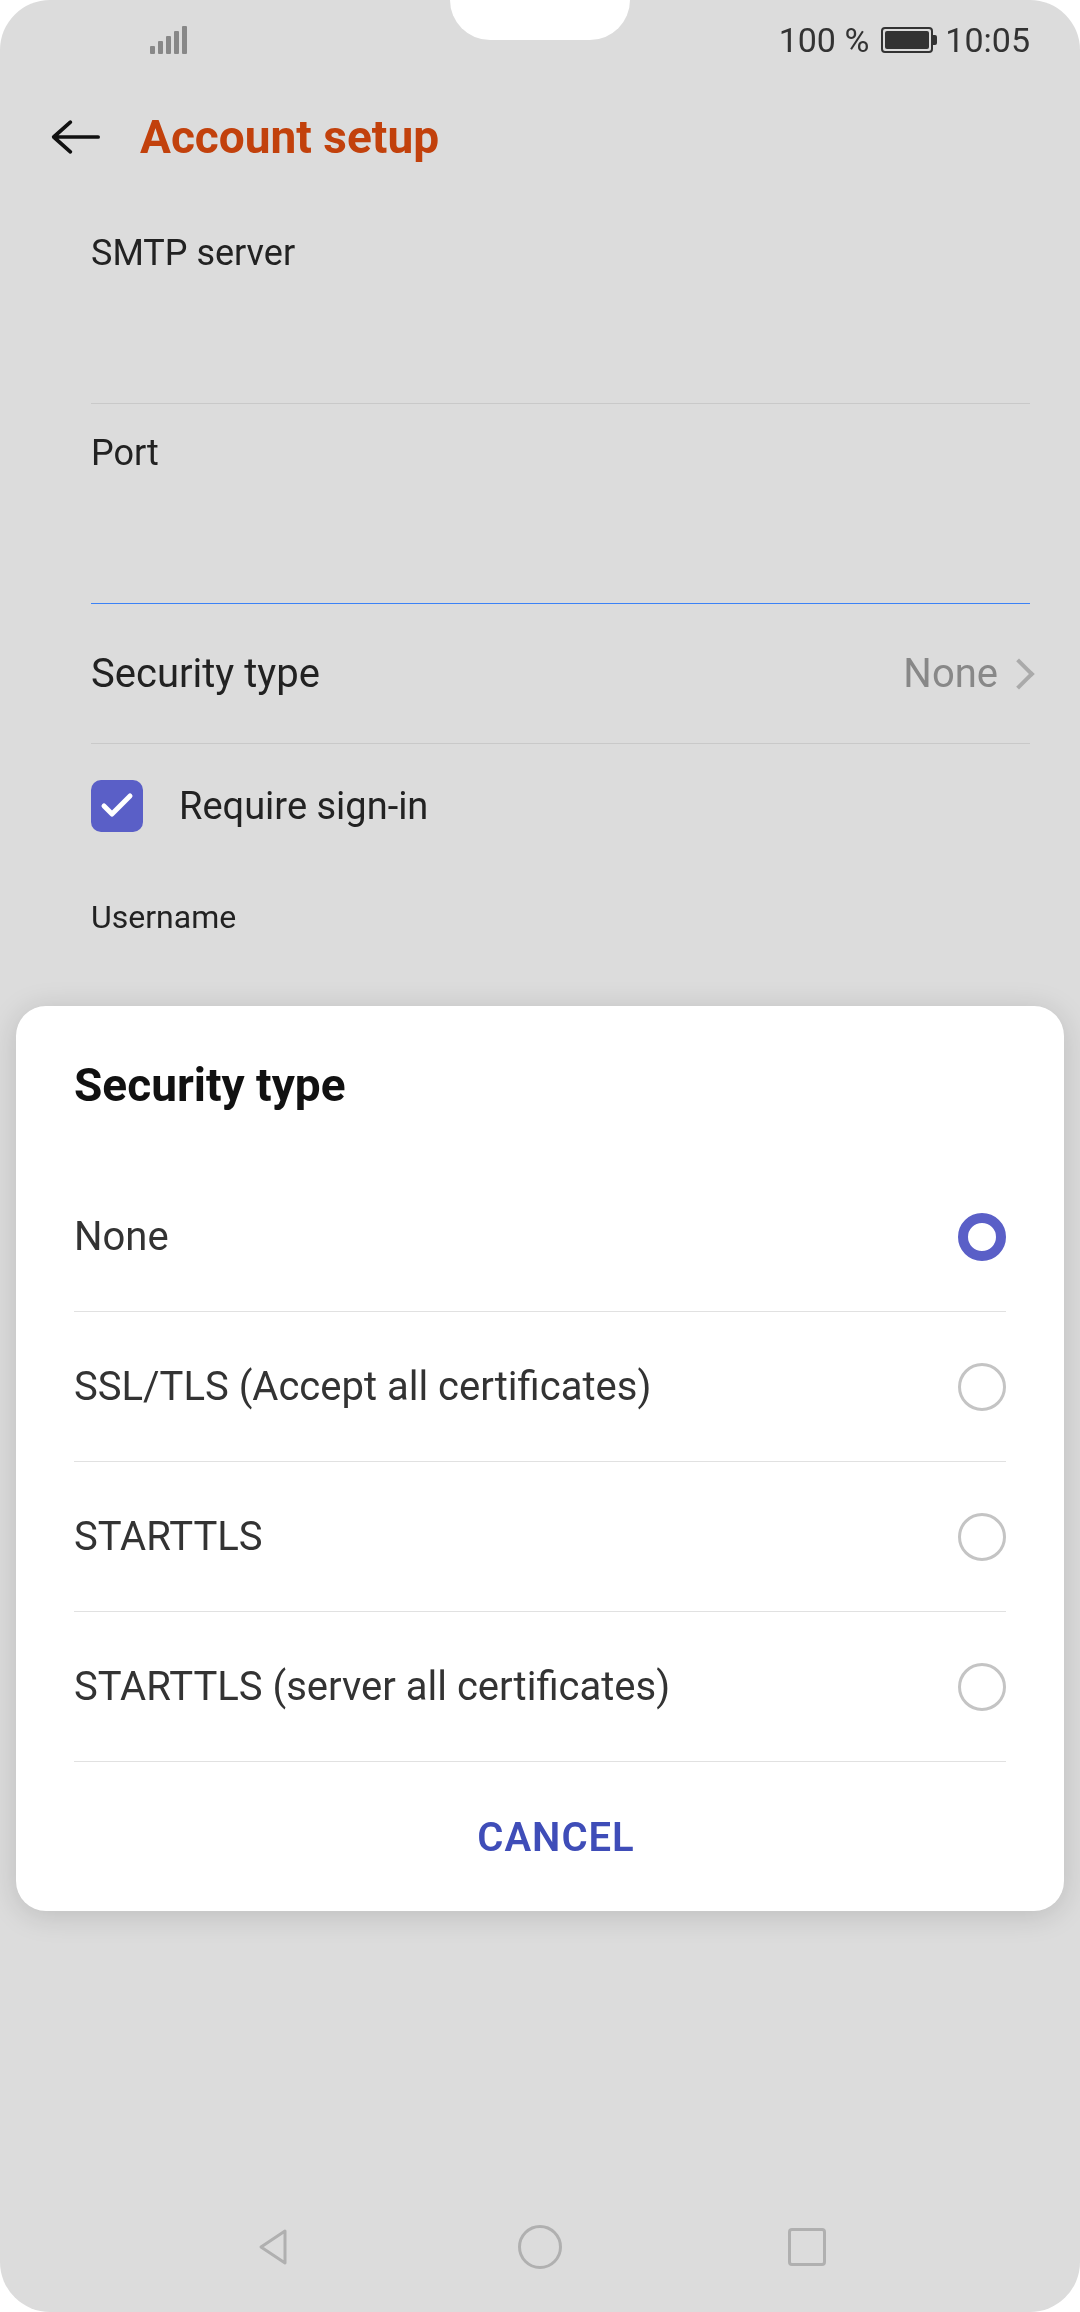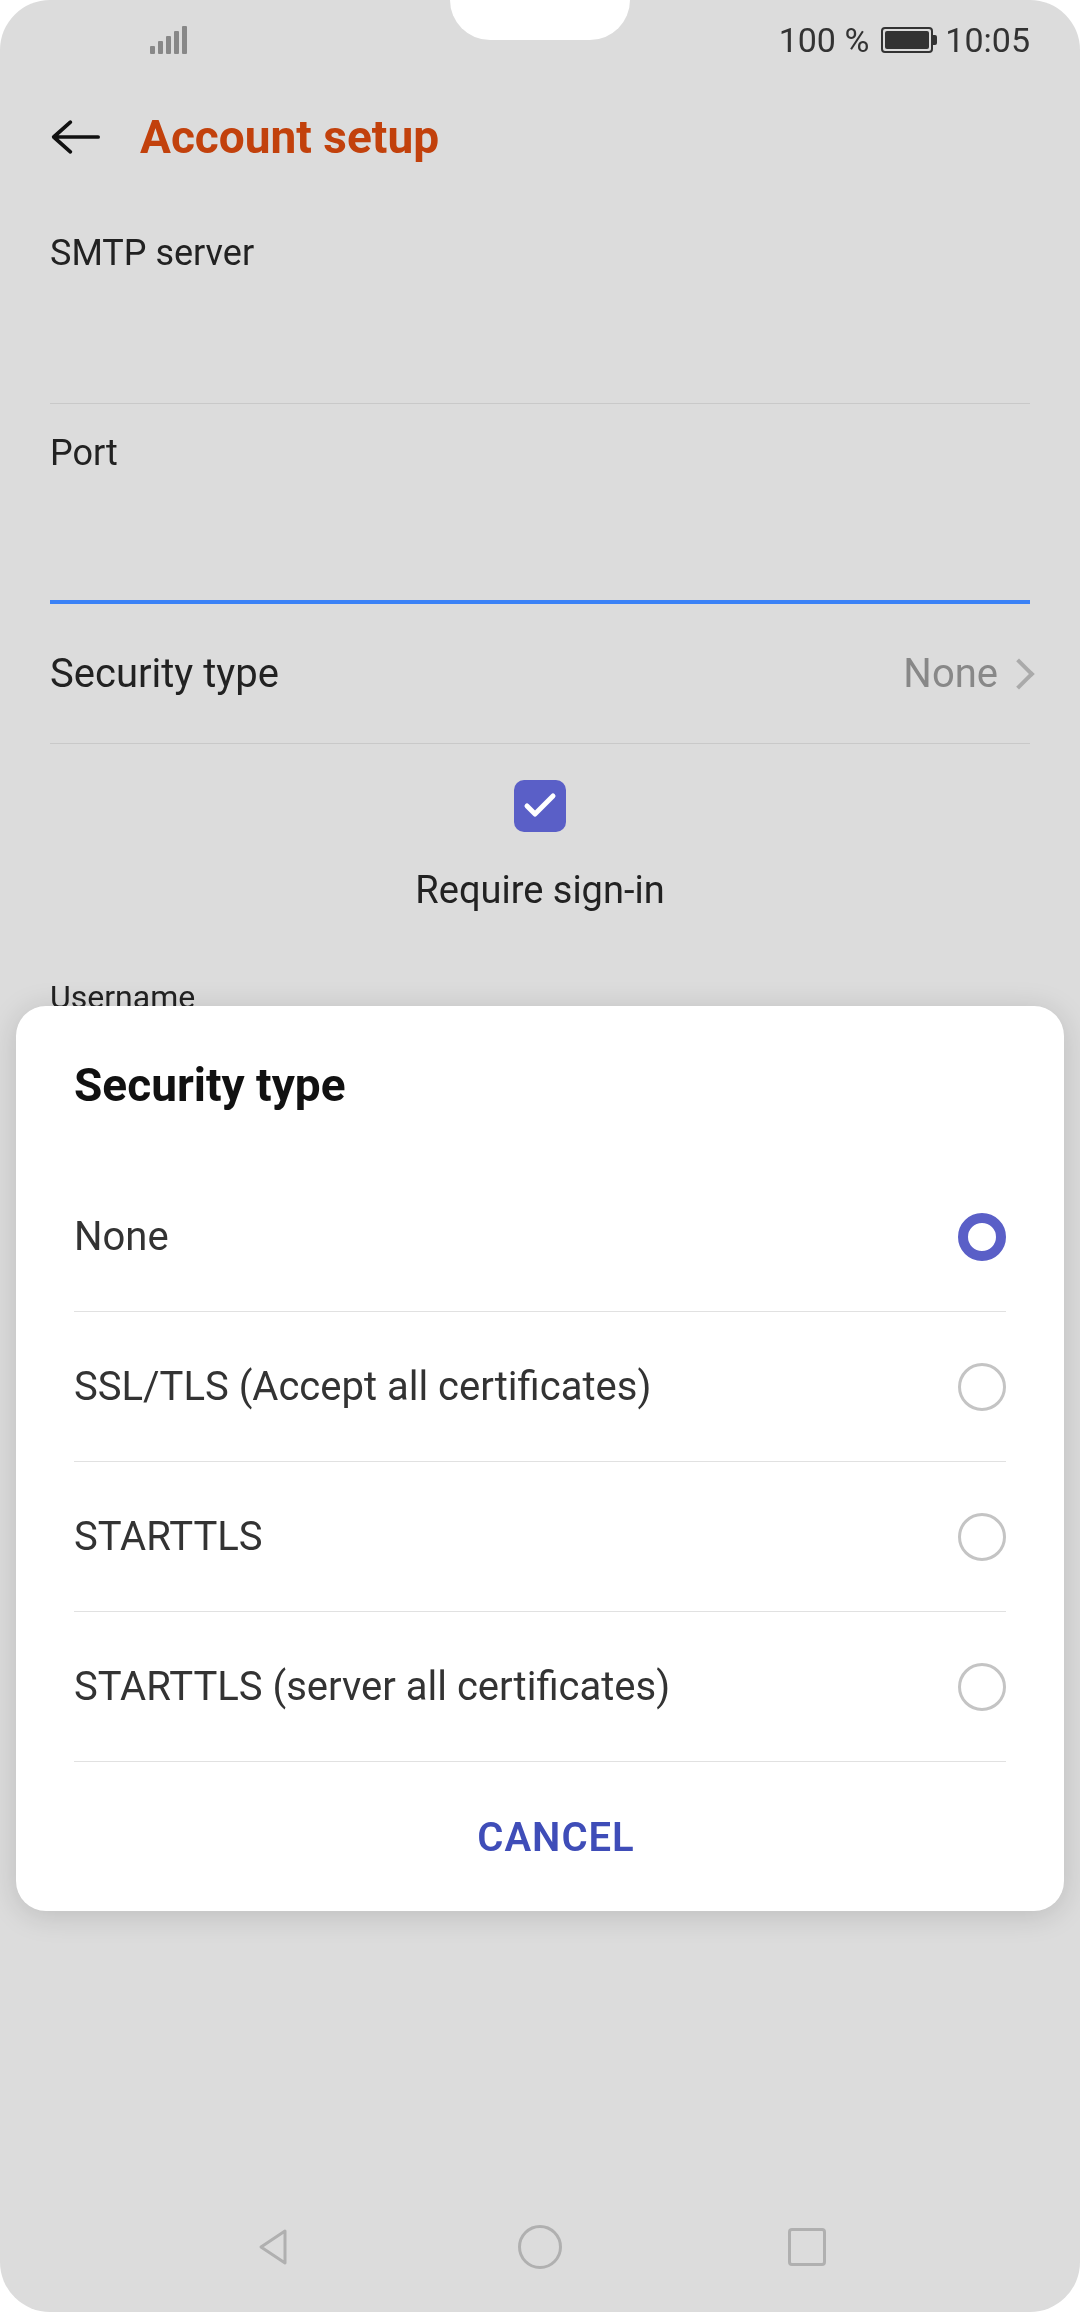--- a/index.html
+++ b/index.html
@@ -95,30 +95,31 @@
       align-items: center;
       justify-content: center;
     }
     .app-title {
       font-size: 46px;
       font-weight: 700;
       color: #c2410c;
     }
     .form-area {
       padding: 0 50px;
+      margin-left: 41px;
     }
     .field-block {
       padding-top: 28px;
       border-bottom: 1px solid #c9c9c9;
       height: 200px;
       display: flex;
       flex-direction: column;
       justify-content: flex-start;
     }
-    .field-block.focused { border-bottom: 4px solid #3b82f6; }
+    .field-block.focused { border-bottom: 1px solid #3b82f6; }
     .field-label {
       font-size: 36px;
       color: #222;
     }
     .row-item {
       height: 140px;
       display: flex;
       align-items: center;
       justify-content: space-between;
       border-bottom: 1px solid #c9c9c9;
@@ -139,21 +140,20 @@
       height: 22px;
       border-top: 4px solid #aaa;
       border-right: 4px solid #aaa;
       transform: rotate(45deg);
     }
     .check-row {
       display: flex;
       align-items: center;
       gap: 36px;
       padding: 36px 0;
-      flex-direction: column;
     }
     .checkbox {
       width: 52px;
       height: 52px;
       border-radius: 10px;
       background: #5a5fc7;
       display: flex;
       align-items: center;
       justify-content: center;
     }

